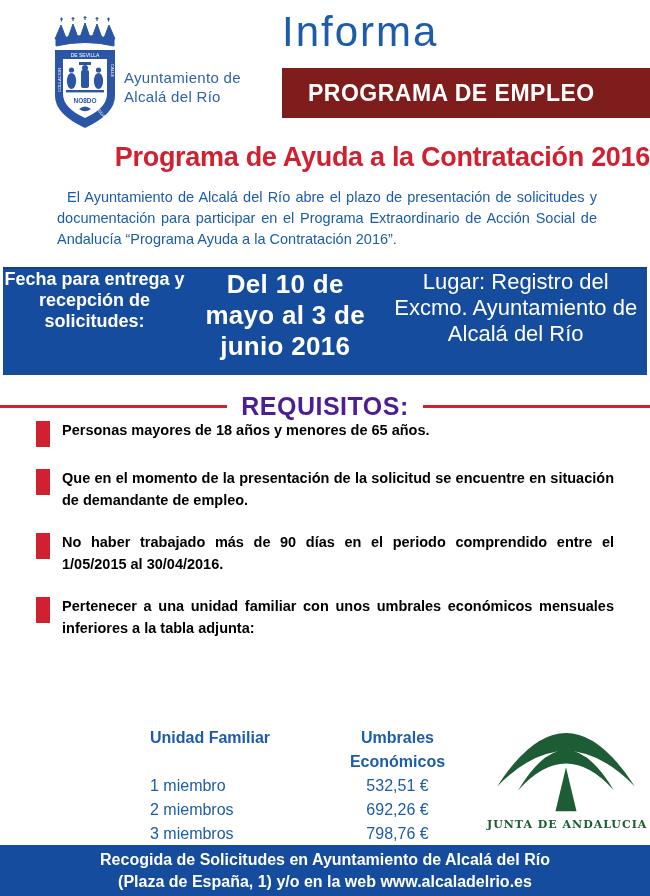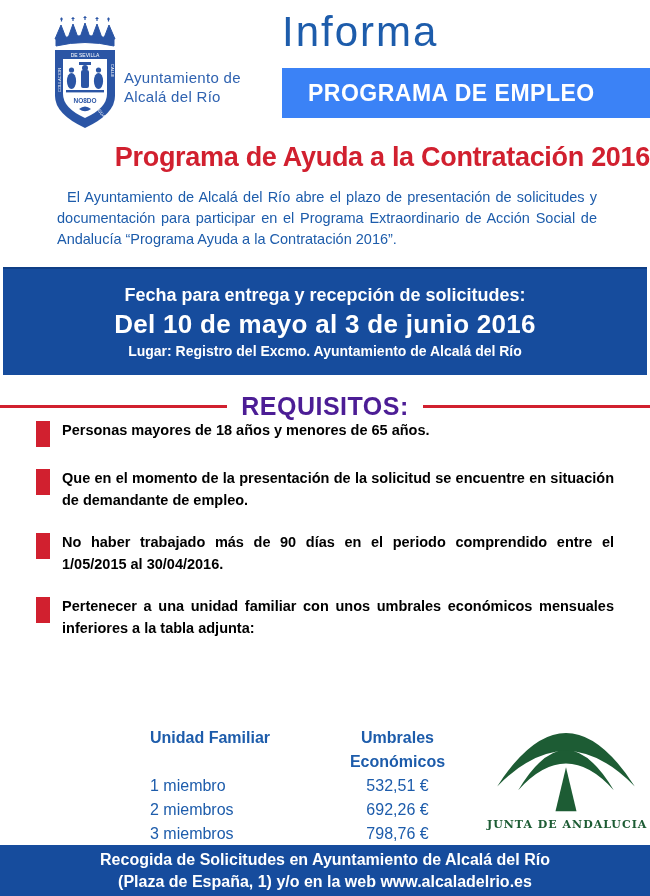--- a/index.html
+++ b/index.html
@@ -17,21 +17,21 @@
   .org {
     position: absolute; left: 124px; top: 56px;
     color: #2f62b0; font-size: 15px; line-height: 19px; letter-spacing: 0.3px;
   }
   .informa {
     position: absolute; left: 282px; top: -4px;
     color: #1d5cab; font-size: 42px; letter-spacing: 2px; font-weight: 400;
   }
   .banner {
     position: absolute; left: 282px; top: 56px; width: 368px; height: 50px;
-    background: #3b82f6; color: #ffffff;
+    background: #7f1d1d; color: #ffffff;
     display: flex; align-items: center; padding-left: 26px;
     font-size: 23px; font-weight: bold; letter-spacing: 0.5px;
   }
 
   
   .title {
     position: absolute; top: 142px; left: 0; width: 650px;
     text-align: right; color: #d1202f;
     font-size: 27px; font-weight: bold; letter-spacing: -0.3px;
   }
@@ -41,25 +41,25 @@
     position: absolute; top: 187px; left: 57px; width: 540px;
     color: #1d5cab; font-size: 14.5px; line-height: 21px;
     text-align: justify; text-indent: 10px;
   }
 
   
   .datebox {
     position: absolute; top: 267px; left: 3px; width: 644px; height: 108px;
     background: #164c9d; border-top: 2px solid #0f3f86;
     color: #ffffff; text-align: center;
-    display: flex; flex-direction: column; justify-content: center; gap: 3px;
+    display: flex; flex-direction: row; justify-content: center; gap: 3px;
   }
   .datebox .l1 { font-size: 18px; font-weight: bold; }
   .datebox .l2 { font-size: 26px; font-weight: bold; letter-spacing: 0.3px; }
-  .datebox .l3 { font-size: 14px; font-weight: bold; }
+  .datebox .l3 { font-size: 22px; font-weight: normal; }
 
   
   .req-heading {
     position: absolute; top: 392px; left: 0; width: 650px;
     display: flex; align-items: center; gap: 14px;
   }
   .req-line { flex: 1; height: 3px; background: #d1202f; }
   .req-text { color: #4c1d95; font-size: 25px; font-weight: bold; letter-spacing: 0.5px; }
 
   

